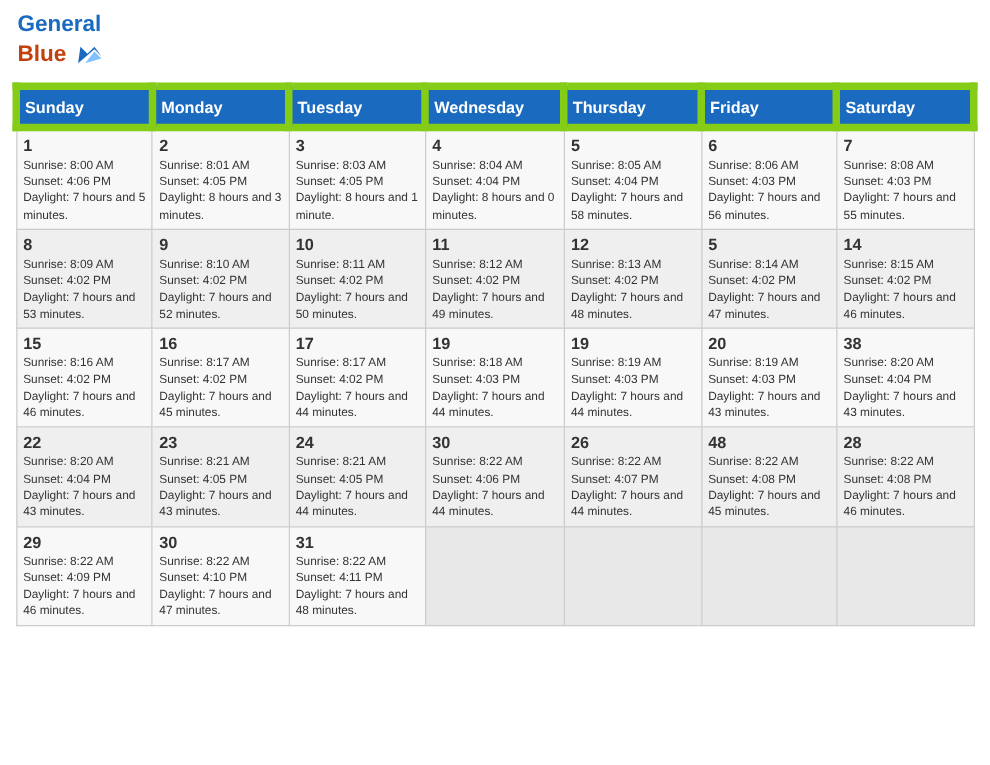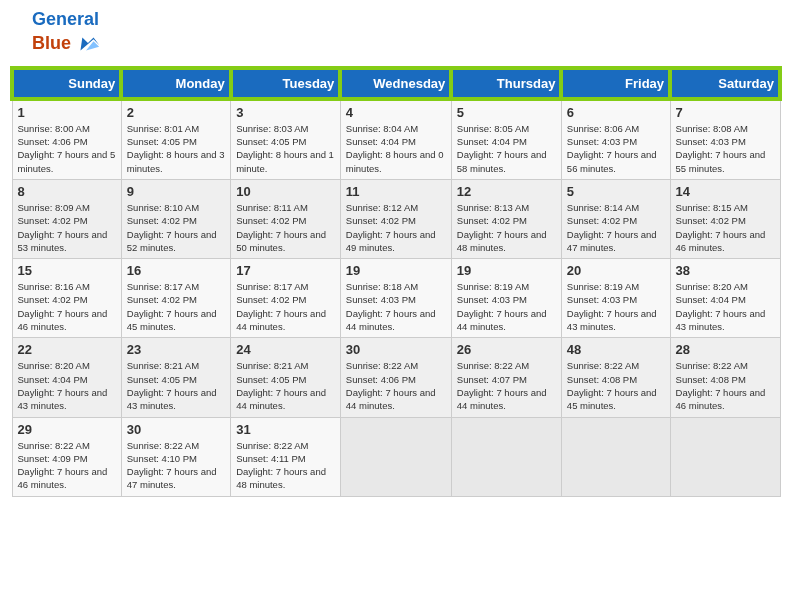--- a/index.html
+++ b/index.html
@@ -14,21 +14,20 @@
       display: flex;
       justify-content: space-between;
       align-items: flex-start;
       margin-bottom: 8px;
       padding: 0 4px;
     }
     .logo {
       display: flex;
       align-items: center;
       gap: 0;
-      margin-left: 18px;
     }
     .logo-text {
       font-size: 18px;
       font-weight: bold;
       color: #333;
       line-height: 1.1;
     }
     .logo-text span {
       color: #1a6bbf;
     }
@@ -52,22 +51,22 @@
     table {
       width: 100%;
       border-collapse: collapse;
     }
     thead tr th {
       background-color: #1a6bbf;
       color: #fff;
       font-size: 13px;
       font-weight: bold;
       padding: 6px 4px;
-      text-align: right;
-      border: 4px solid #84cc16;
+      text-align: left;
+      border: 6px solid #84cc16;
     }
     tbody tr td {
       vertical-align: top;
       border: 1px solid #ccc;
       padding: 4px 5px;
       width: 113px;
       min-height: 80px;
       background: #fff;
     }
     tbody tr:nth-child(odd) td {

